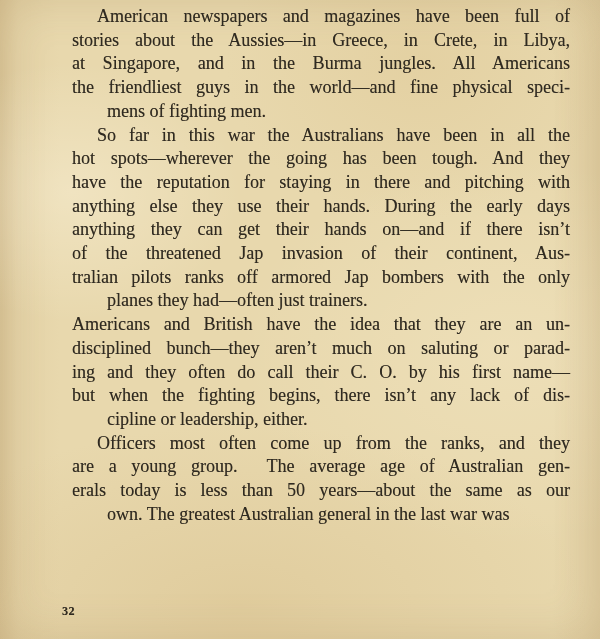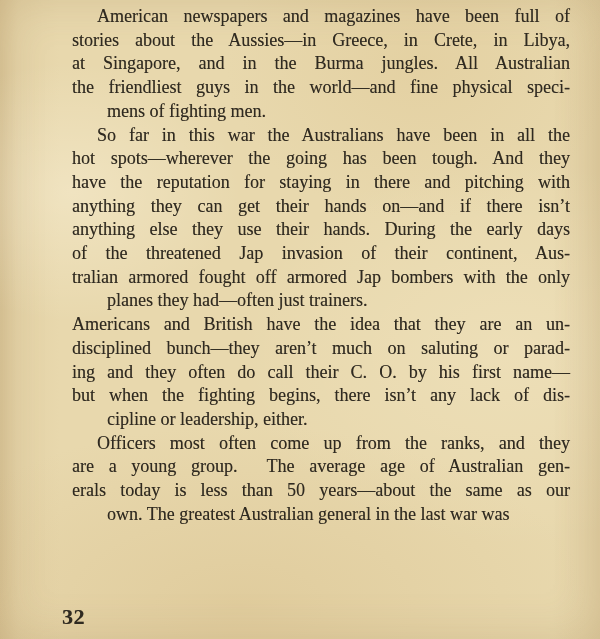--- a/index.html
+++ b/index.html
@@ -39,46 +39,46 @@
     text-align: justify;
     text-align-last: justify;
     white-space: normal;
   }
   .tl.last { text-align-last: left; margin-left: 35px; }
   .tl.first { text-indent: 25px; }
   .pagenum {
     position: absolute;
     left: 62px;
     top: 604px;
-    font-size: 22px;
+    font-size: 12px;
     font-weight: bold;
     letter-spacing: 0.5px;
     text-shadow: 0.3px 0.3px 0.4px rgba(50,40,25,0.5);
   }
 </style>
 </head>
 <body>
 
 <div class="page">
   <div class="textblock" id="textblock">
       <div class="para">
         <div class="tl first">American newspapers and magazines have been full of</div>
         <div class="tl">stories about the Aussies—in Greece, in Crete, in Libya,</div>
-        <div class="tl">at Singapore, and in the Burma jungles. All Australian</div>
+        <div class="tl">at Singapore, and in the Burma jungles. All Americans</div>
         <div class="tl">the friendliest guys in the world—and fine physical speci-</div>
         <div class="tl last">mens of fighting men.</div>
       </div>
       <div class="para">
         <div class="tl first">So far in this war the Australians have been in all the</div>
         <div class="tl">hot spots—wherever the going has been tough. And they</div>
         <div class="tl">have the reputation for staying in there and pitching with</div>
+        <div class="tl">anything else they use their hands. During the early days</div>
         <div class="tl">anything they can get their hands on—and if there isn’t</div>
-        <div class="tl">anything else they use their hands. During the early days</div>
         <div class="tl">of the threatened Jap invasion of their continent, Aus-</div>
-        <div class="tl">tralian armored fought off armored Jap bombers with the only</div>
+        <div class="tl">tralian pilots ranks off armored Jap bombers with the only</div>
         <div class="tl last">planes they had—often just trainers.</div>
       </div>
       <div class="para">
         <div class="tl">Americans and British have the idea that they are an un-</div>
         <div class="tl">disciplined bunch—they aren’t much on saluting or parad-</div>
         <div class="tl">ing and they often do call their C. O. by his first name—</div>
         <div class="tl">but when the fighting begins, there isn’t any lack of dis-</div>
         <div class="tl last">cipline or leadership, either.</div>
       </div>
       <div class="para">

